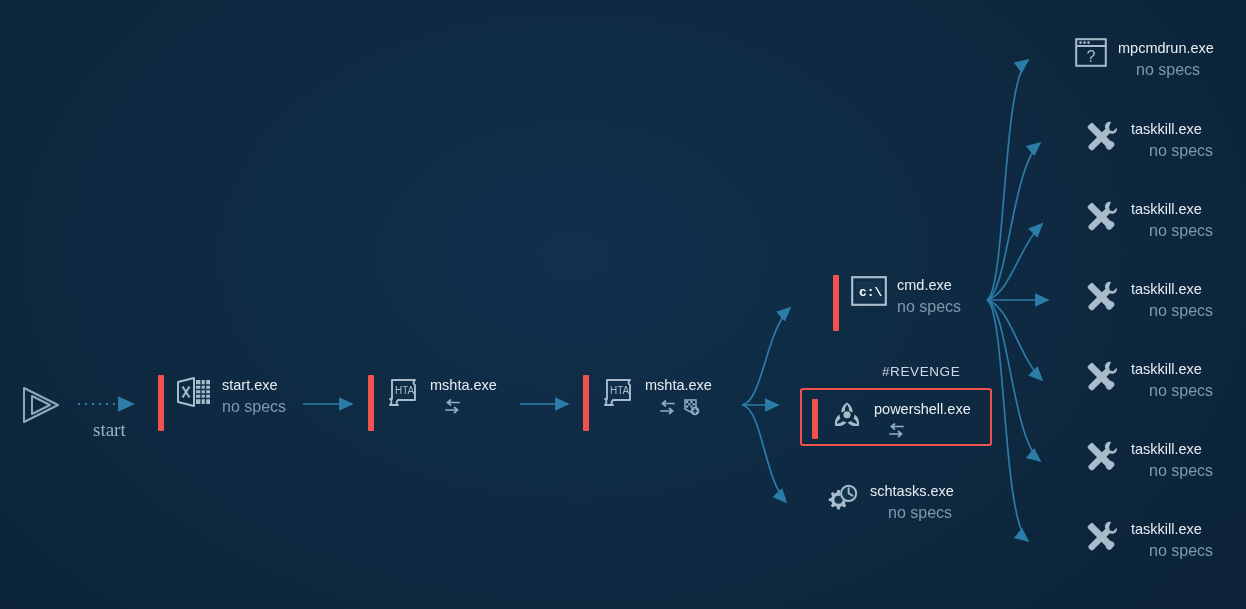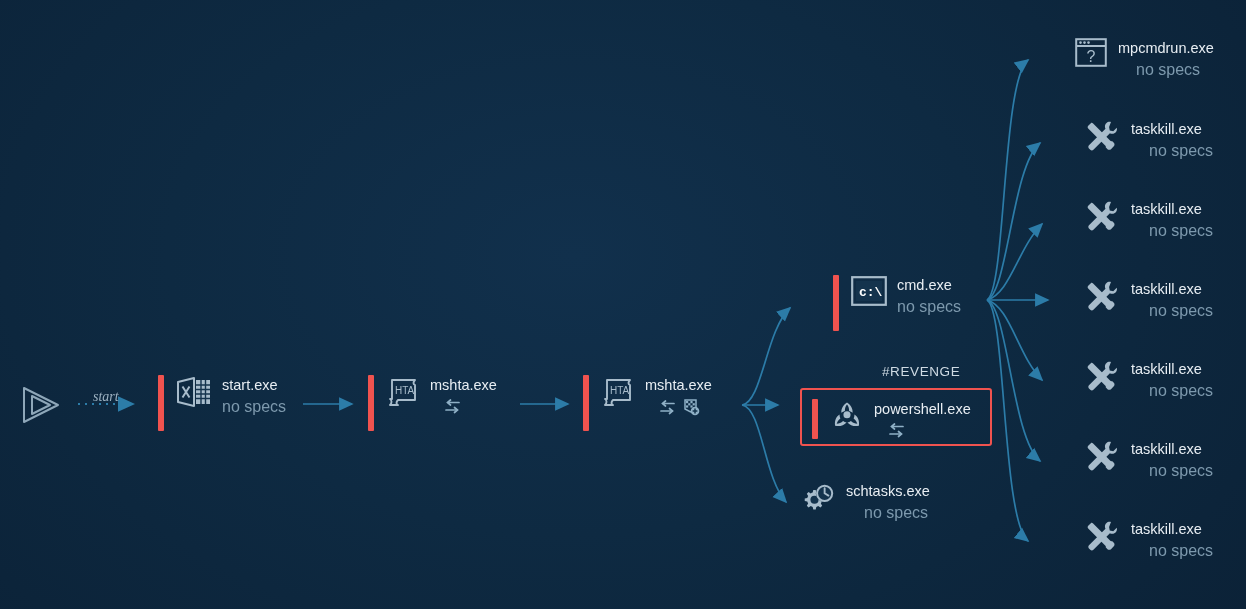--- a/index.html
+++ b/index.html
@@ -91,24 +91,24 @@
   }
 
   
   .start-node {
     position: absolute;
     color: #8ea7b9;
   }
   .start-text {
     position: absolute;
     color: #9bb0c0;
-    font-size: 14px;
-    font-style: italic;
+    font-size: 19px;
     font-family: "Liberation Serif", serif;
     white-space: nowrap;
+    margin-top: 30px;
   }
   svg { display: block; overflow: visible; }
 </style>
 </head>
 <body>
 
 <div id="canvas">
 
   <svg id="edges" viewBox="0 0 1246 609" width="1246" height="609">
     <defs>
@@ -272,21 +272,21 @@
             <path d="M15,3.5 L4,3.5"></path>
             <path d="M6.5,1 L3.5,3.5 L6.5,6"></path>
             <path d="M2,11 L13,11"></path>
             <path d="M10.5,8.5 L13.5,11 L10.5,13.5"></path>
           </g>
         </svg>
       </div>
     </div>
   </div>
 
-  <div class="node" style="left:800px; top:481px;">
+  <div class="node" style="left:824px; top:481px;">
     <div class="node-icon" style="width:36px;">
       <svg width="36" height="36" viewBox="0 0 38 38">
         <g fill="#a8bccb">
           <path d="M14,9.5 L16.6,9.5 L17.2,12.2 C17.9,12.4 18.6,12.7 19.2,13.1
                    L21.6,11.7 L23.4,13.5 L22,15.9 C22.4,16.5 22.7,17.2 22.9,17.9
                    L25.6,18.5 L25.6,21.1 L22.9,21.7 C22.7,22.4 22.4,23.1 22,23.7
                    L23.4,26.1 L21.6,27.9 L19.2,26.5 C18.6,26.9 17.9,27.2 17.2,27.4
                    L16.6,30.1 L14,30.1 L13.4,27.4 C12.7,27.2 12,26.9 11.4,26.5
                    L9,27.9 L7.2,26.1 L8.6,23.7 C8.2,23.1 7.9,22.4 7.7,21.7
                    L5,21.1 L5,18.5 L7.7,17.9 C7.9,17.2 8.2,16.5 8.6,15.9

